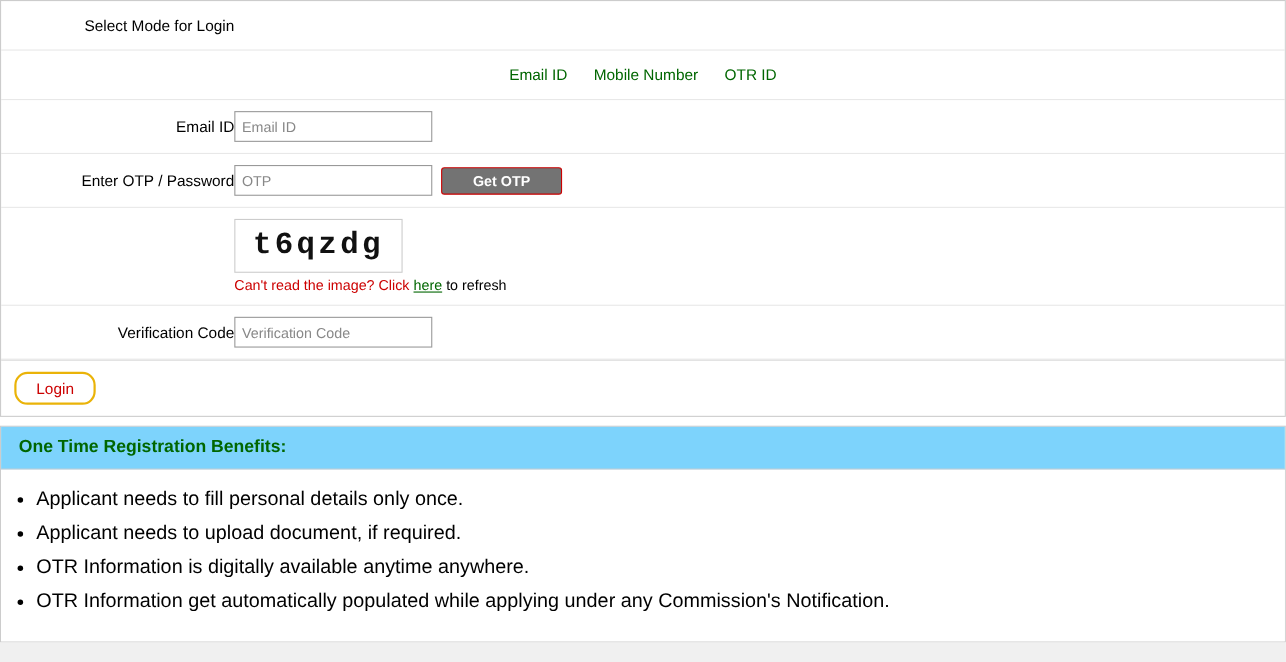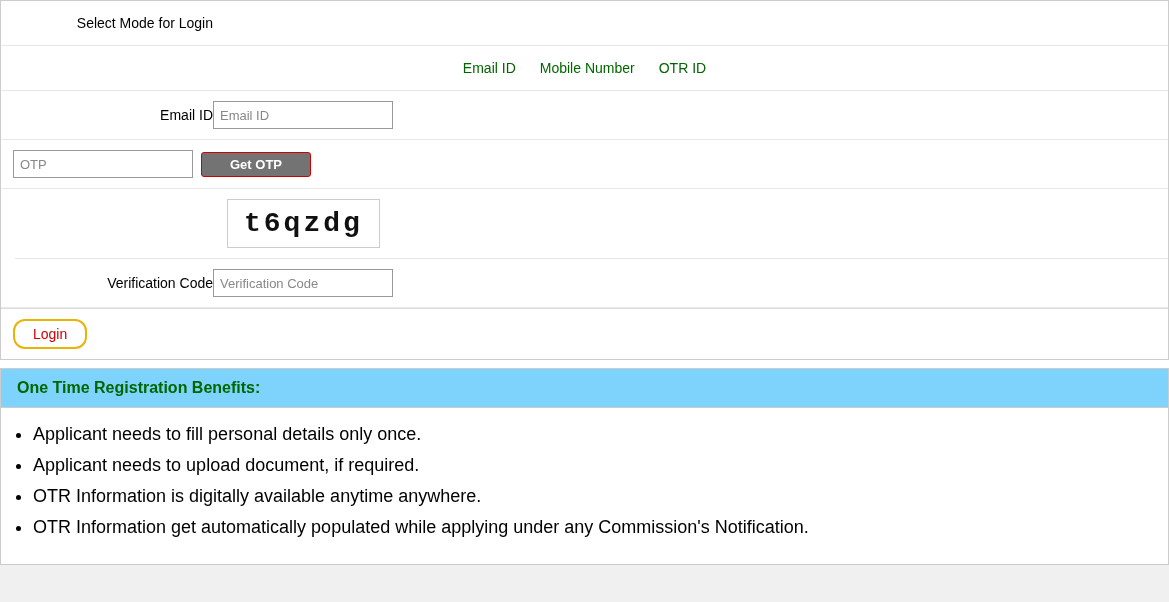--- a/index.html
+++ b/index.html
@@ -98,21 +98,20 @@
       font-weight: bold;
       cursor: pointer;
       border-radius: 3px;
     }
 
     .captcha-row {
       flex-direction: column;
       align-items: flex-start;
       padding-left: 212px;
       gap: 4px;
-      margin-left: 14px;
     }
 
     .captcha-image {
       background: #fff;
       border: 1px solid #ccc;
       padding: 8px 16px;
       font-size: 28px;
       font-weight: bold;
       font-family: 'Courier New', monospace;
       letter-spacing: 3px;
@@ -202,28 +201,34 @@
     </div>
 
     <div class="form-row">
       <div class="form-label">Email ID</div>
       <div class="form-control-area">
         <input type="text" class="form-input" placeholder="Email ID" style="">
       </div>
     </div>
 
     <div class="form-row">
+      <div class="form-label">Enter OTP / Password</div>
       <div class="form-control-area">
         <input type="text" class="form-input" placeholder="OTP" style="">
         <button class="get-otp-btn">Get OTP</button>
       </div>
     </div>
 
     <div class="form-row captcha-row">
       <div class="captcha-image">t6qzdg</div>
+      <div class="captcha-refresh-text">
+        <span class="cant-read">Can't read the image? Click</span>
+        <a>here</a>
+        <span>to refresh</span>
+      </div>
     </div>
 
     <div class="form-row">
       <div class="form-label">Verification Code</div>
       <div class="form-control-area">
         <input type="text" class="form-input" placeholder="Verification Code" style="">
       </div>
     </div>
 
     <div class="login-btn-row">

